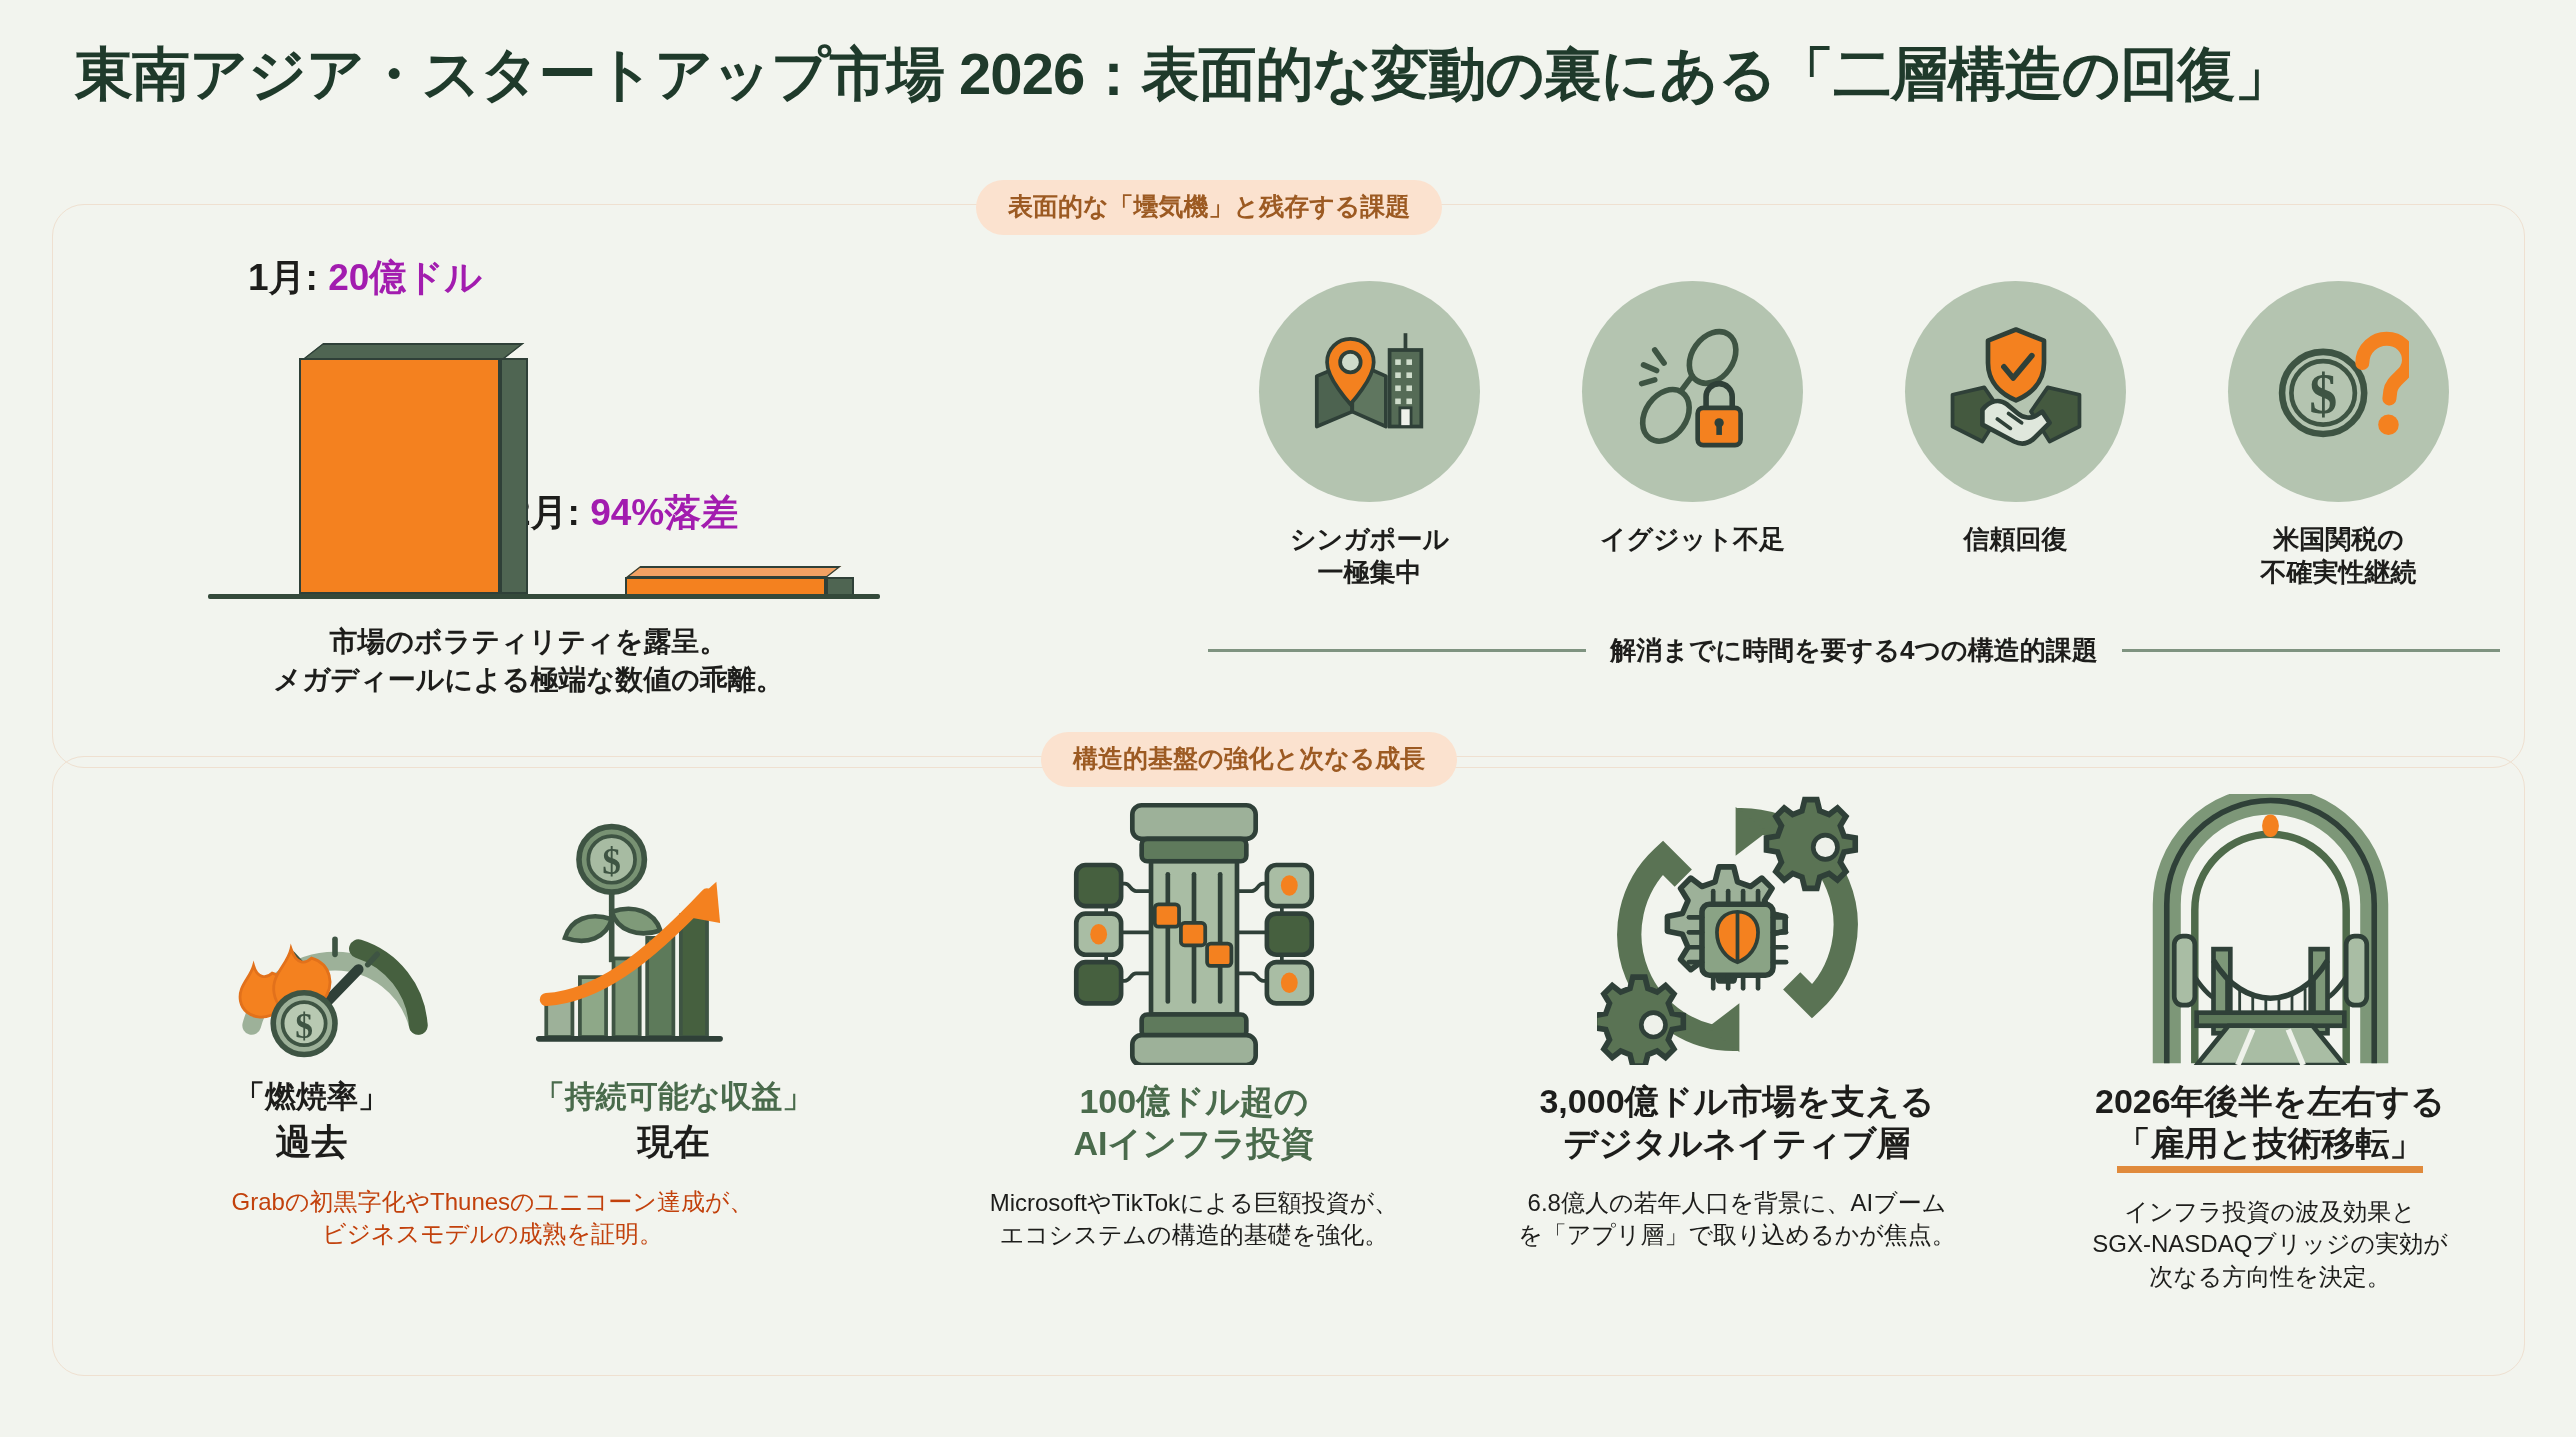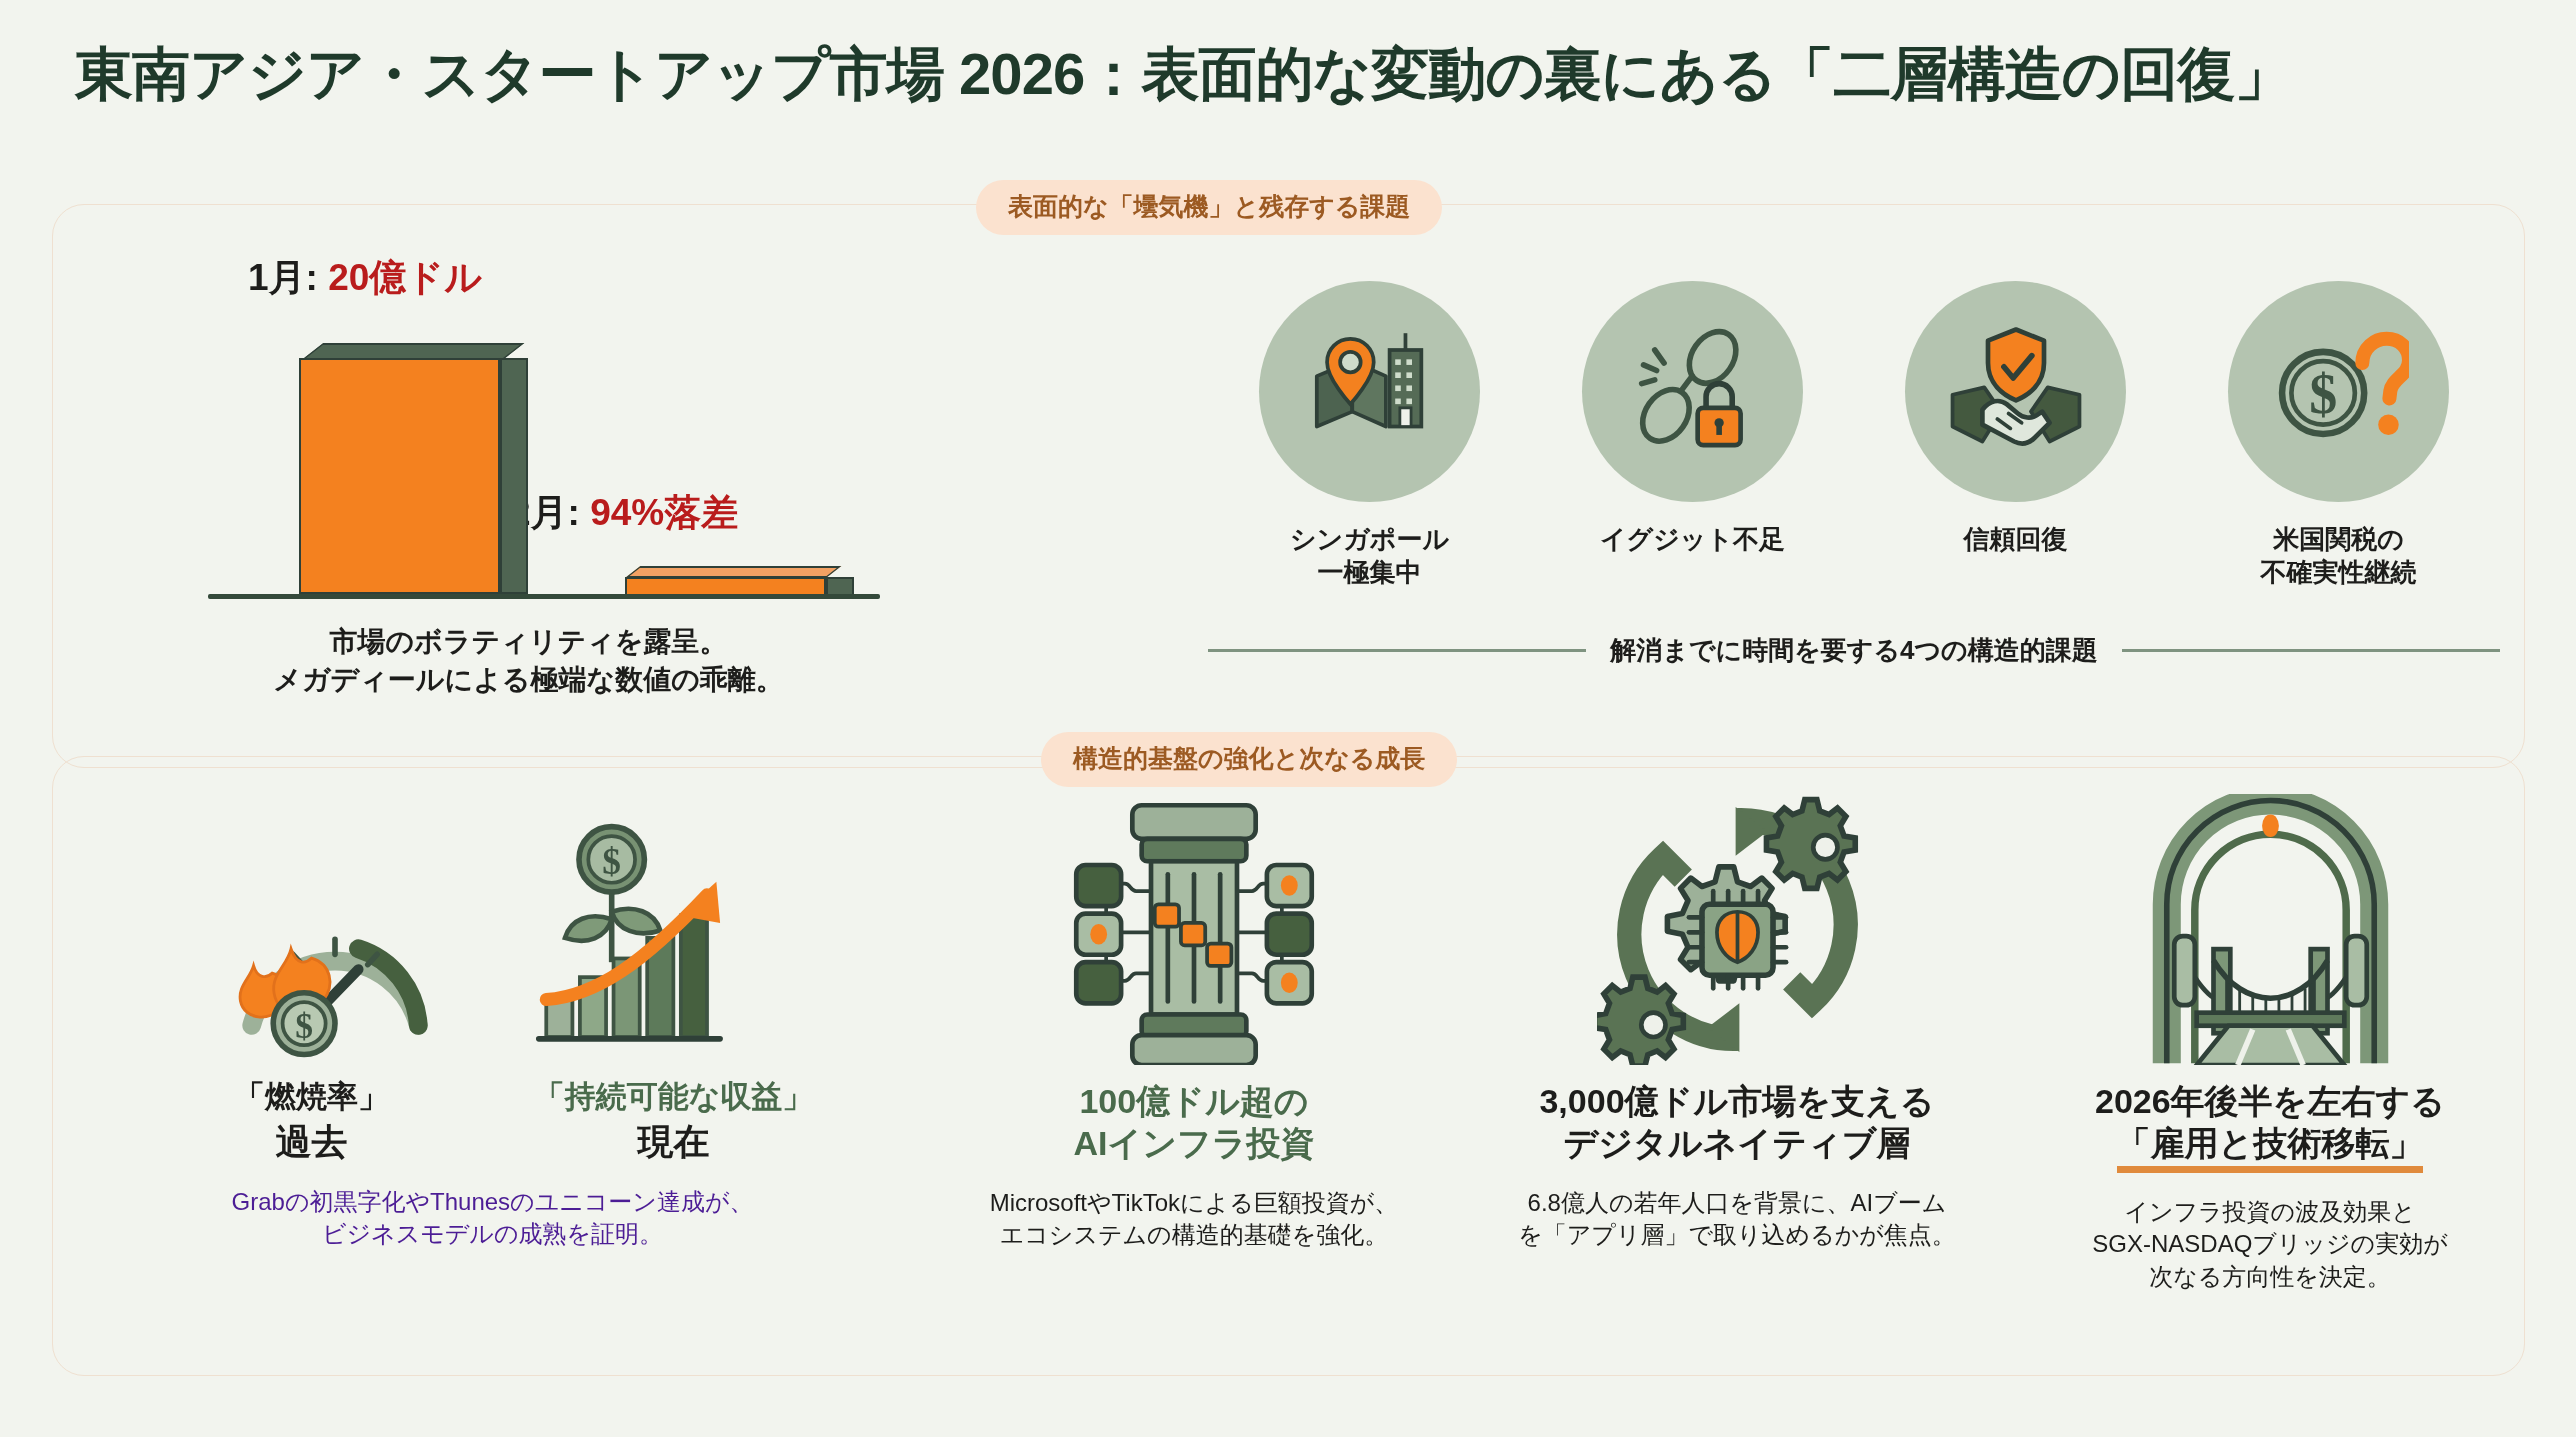--- a/index.html
+++ b/index.html
@@ -35,21 +35,21 @@
     padding:10.3px 32px 12px;border-radius:28px;
     white-space:nowrap;
   }
   #badge-top{left:976px;top:180px;}
   #badge-bottom{left:1041px;top:732px;}
 
   
   .chart{position:absolute;left:159px;top:240px;width:739px;height:393px;}
   .chart-label{position:absolute;font-size:37px;font-weight:700;white-space:nowrap;}
   .chart-label .lbl-key{color:#1d1d1b;}
-  .chart-label .lbl-val{color:#b91c1c;text-align:right;}
+  .chart-label .lbl-val{color:#a21caf;text-align:right;}
   #label-jan{left:89px;top:13px;}
   #label-feb{left:351px;top:248px;}
 
   .axis{position:absolute;left:49px;top:354px;width:672px;height:4.7px;background:#34493a;border-radius:1.9px;}
 
   .bar3d{position:absolute;}
   
   #bar-jan{left:140px;top:103px;width:201px;height:251px;}
   #bar-jan .face{position:absolute;left:0;bottom:0;width:201px;height:236px;background:#f4811f;border:2.8px solid #2f4038;box-sizing:border-box;}
   #bar-jan .side{position:absolute;left:201px;bottom:0;width:28px;height:236px;background:#4f6552;border:2.8px solid #2f4038;box-sizing:border-box;}
@@ -79,21 +79,21 @@
   .divider-text{font-size:26px;font-weight:700;color:#1d1d1b;white-space:nowrap;}
 
   
   .bottom-wrap{position:absolute;left:52px;top:784px;width:2471px;height:580px;}
   .pair{position:absolute;left:66px;top:0;width:749px;}
   .pair-icons{display:flex;justify-content:center;gap:81px;height:281px;align-items:flex-end;}
   .pair-titles{display:flex;justify-content:center;gap:81px;margin-top:13px;}
   .pair-title{width:281px;text-align:center;}
   .t-main{font-size:31px;font-weight:700;line-height:1.2;}
   .t-sub{font-size:36px;font-weight:700;line-height:1.3;margin-top:3.7px;color:#1d1d1b;}
-  .pair-desc{margin-top:20.6px;text-align:center;font-size:24px;line-height:1.34;color:#4c1d95;}
+  .pair-desc{margin-top:20.6px;text-align:center;font-size:24px;line-height:1.34;color:#c2410c;}
 
   .card{position:absolute;top:0;width:524px;display:flex;flex-direction:column;align-items:center;}
   #card-ai{left:880px;}
   #card-digital{left:1423px;}
   #card-jobs{left:1956px;}
   .card-icon{height:281px;display:flex;align-items:flex-end;justify-content:center;}
   .card-title{margin-top:15px;text-align:center;font-size:34px;font-weight:700;line-height:1.24;}
   .card-desc{margin-top:22.5px;text-align:center;font-size:24px;line-height:1.36;color:#1d1d1b;}
   .green-title{color:#4a6b4c;}
   .dark-title{color:#1d1d1b;}

